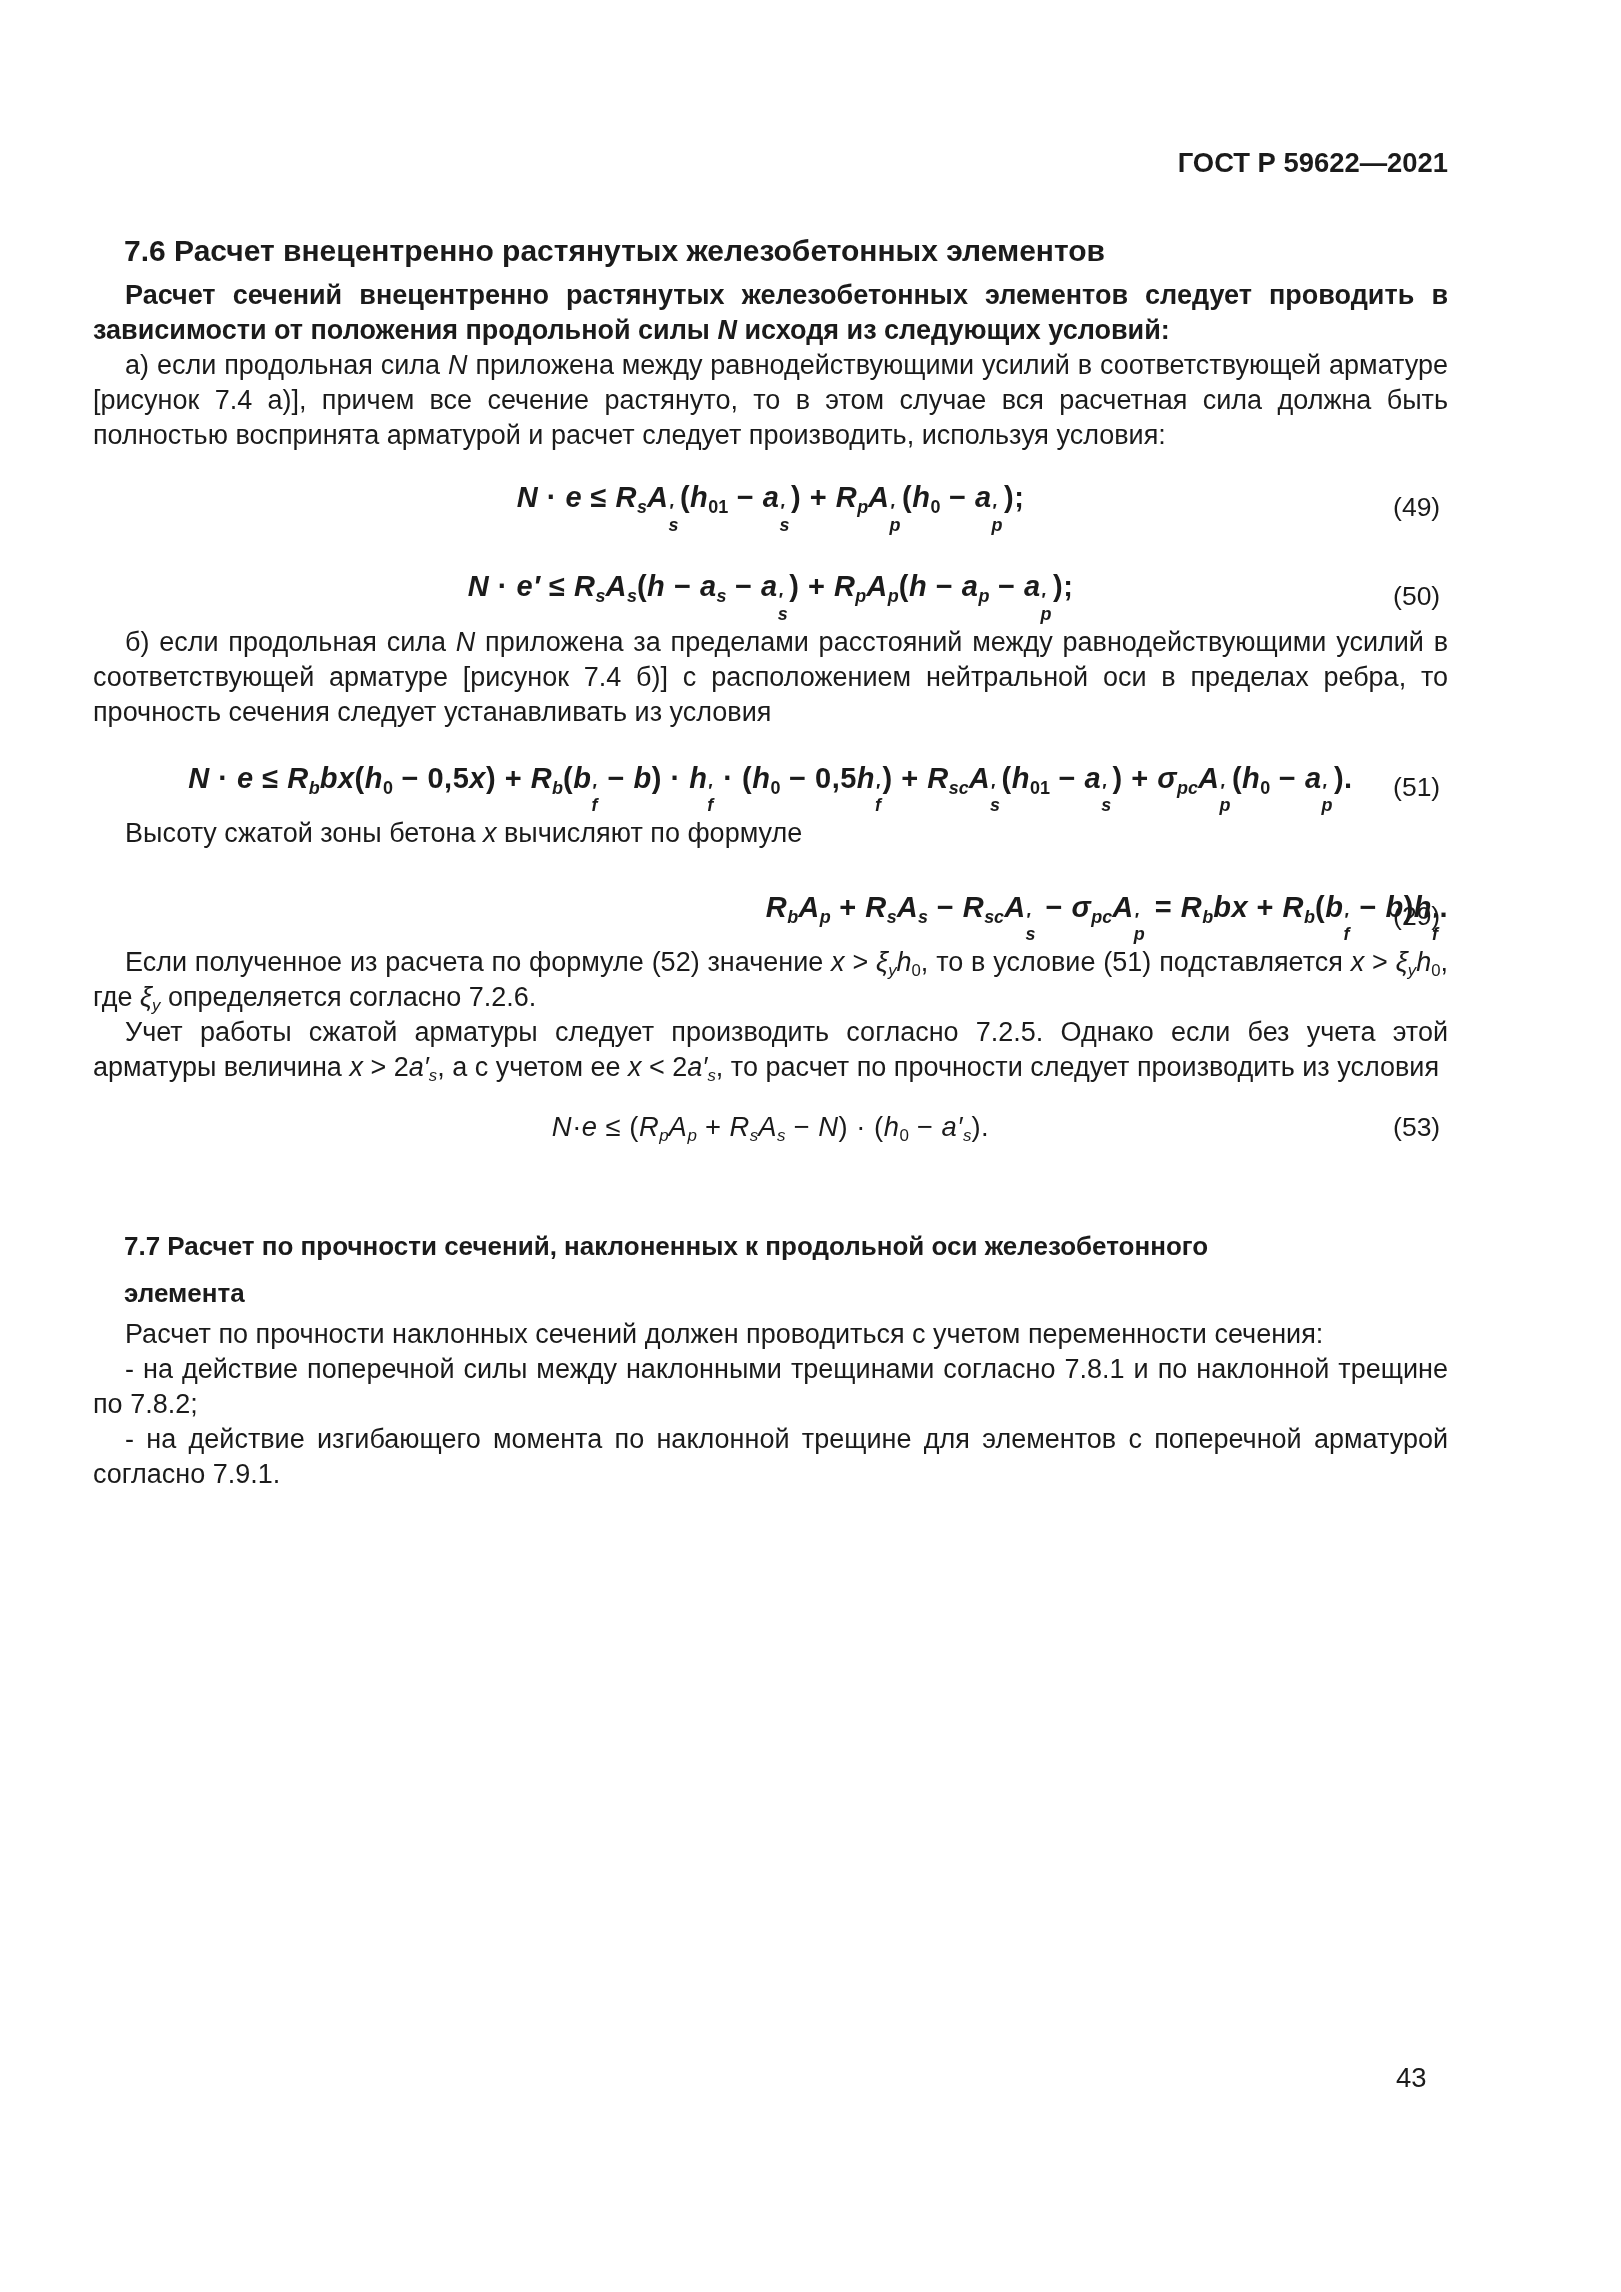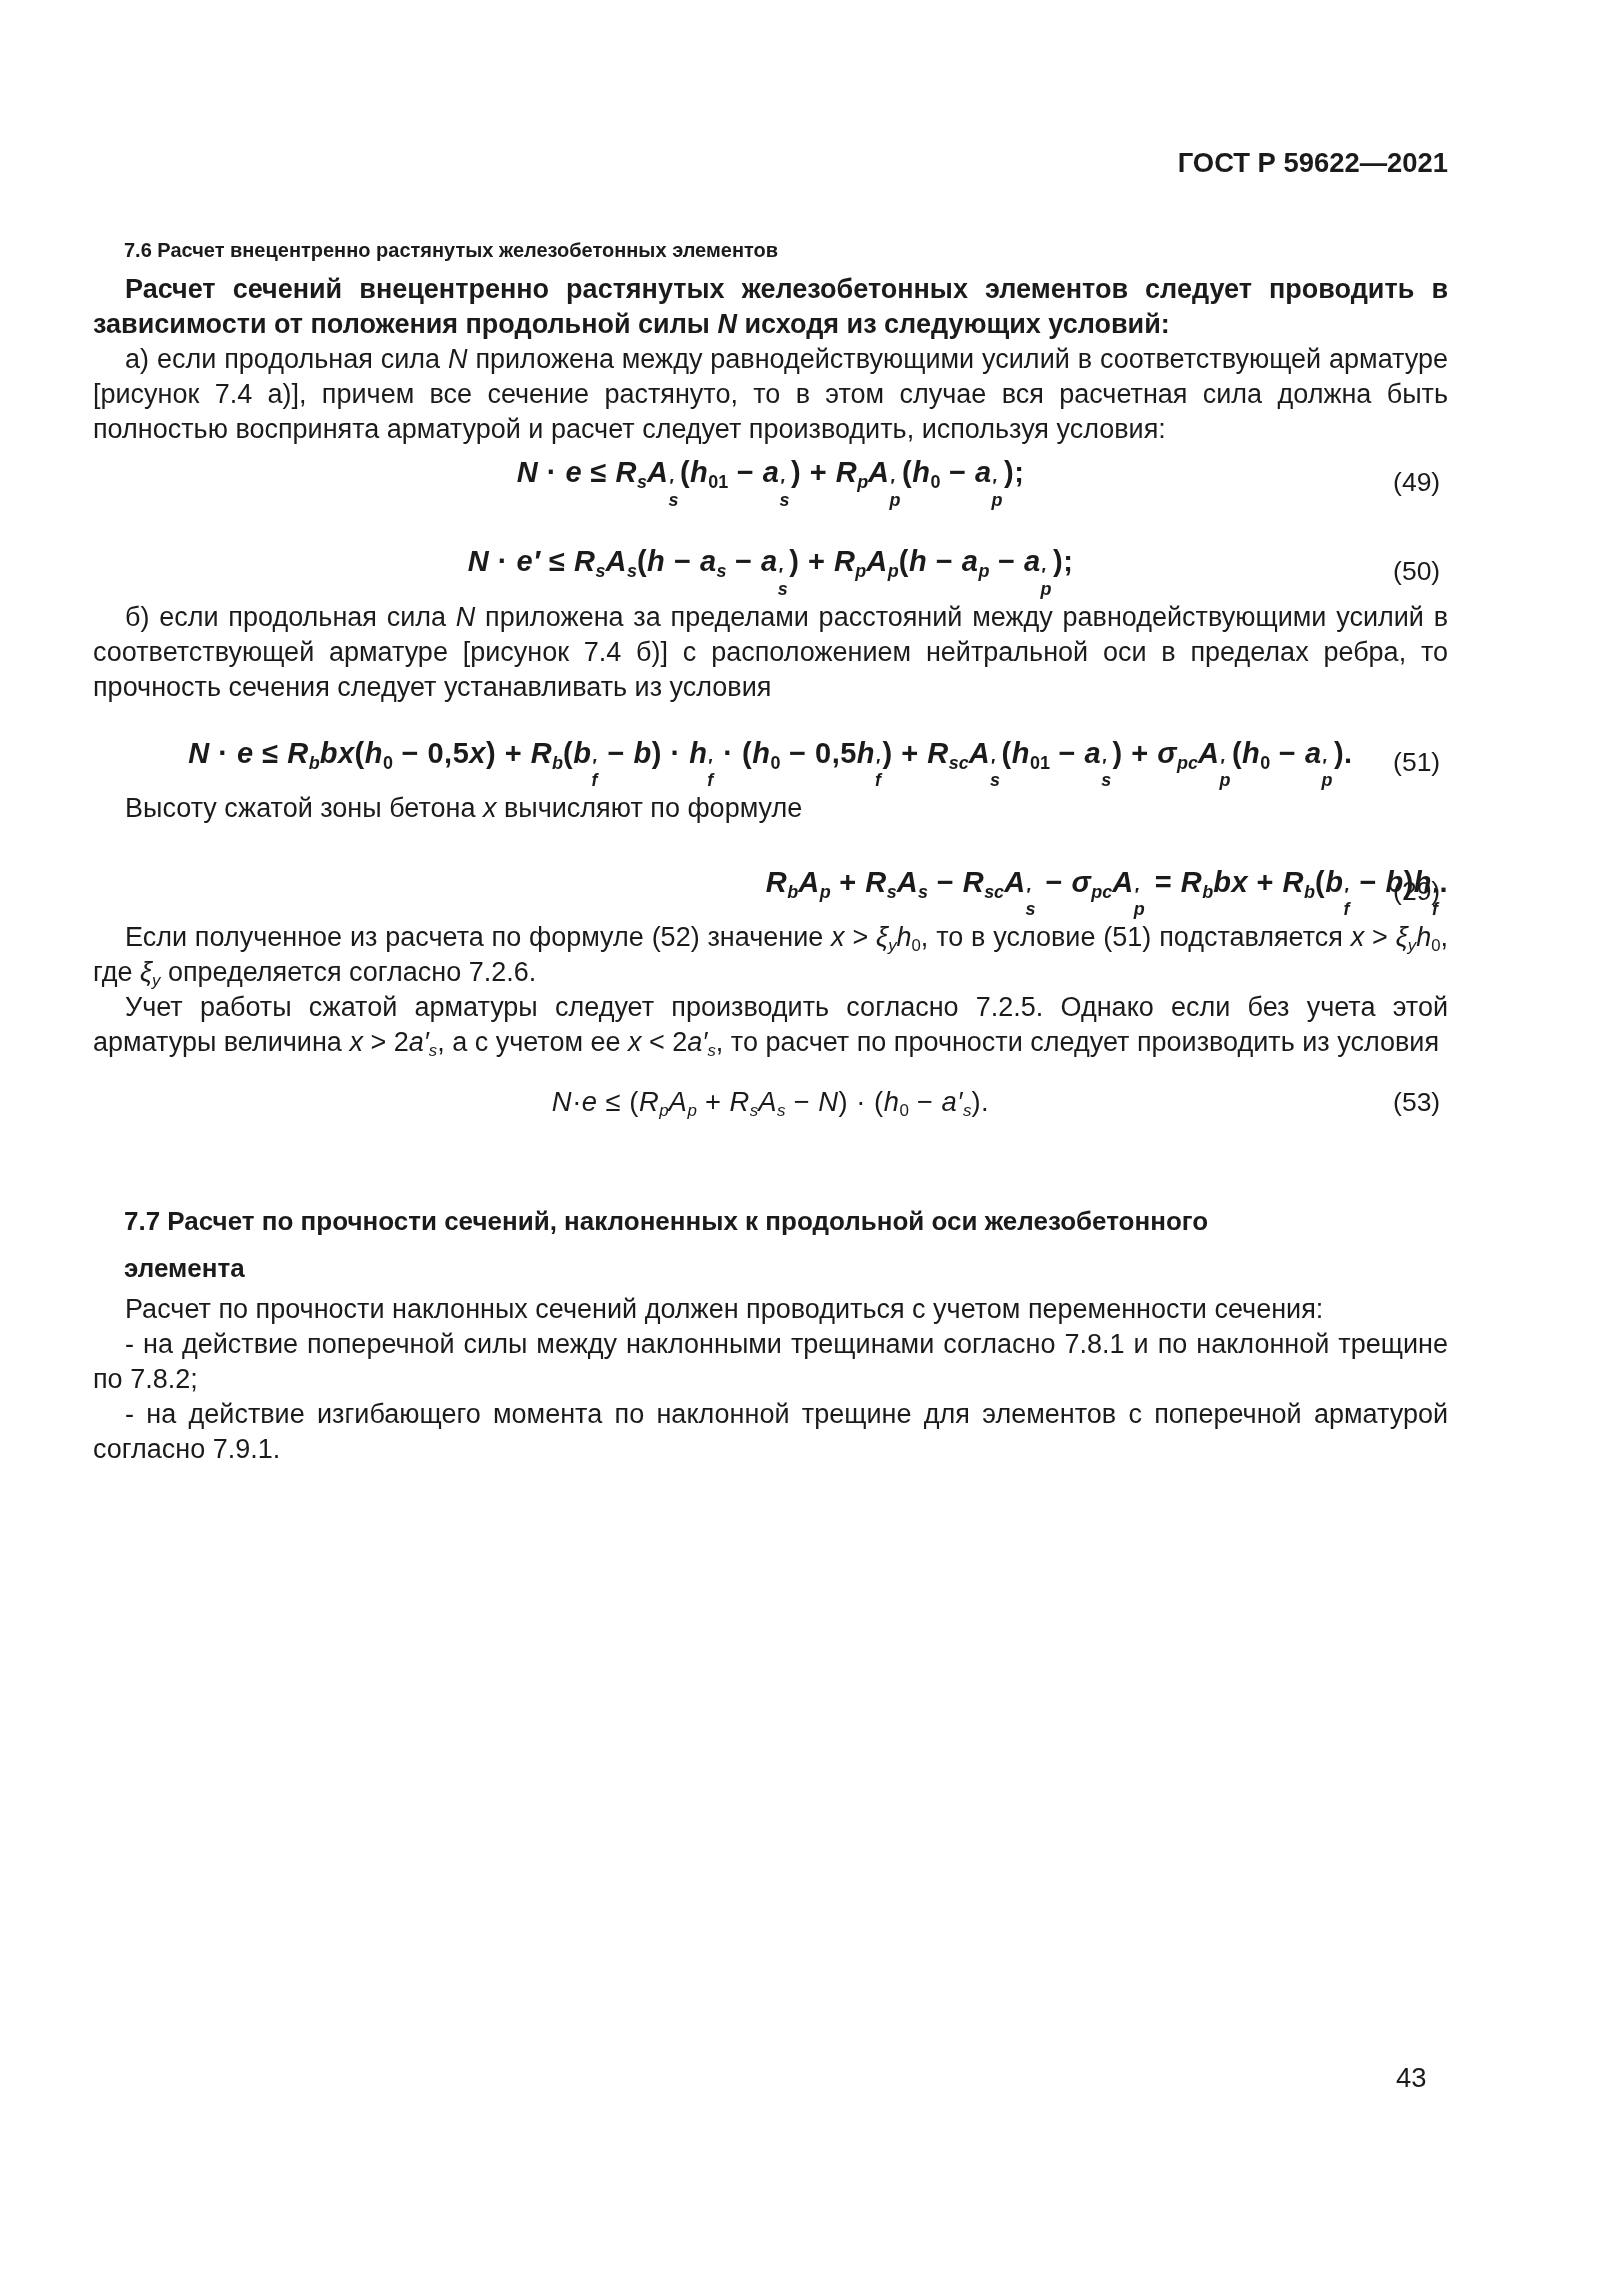--- a/index.html
+++ b/index.html
@@ -14,23 +14,23 @@
     overflow:hidden;
   }
   .doc-header{
     text-align:right;
     font-weight:bold;
     font-size:27.4px;
     line-height:31px;
   }
   .h76{
     font-weight:bold;
-    font-size:20px;
+    font-size:30px;
     line-height:35px;
-    margin:55px 0 4px 0;
+    margin:55px 0 10px 0;
     padding-left:31px;
   }
   .h77{
     font-weight:bold;
     font-size:26px;
     line-height:47px;
     margin:71px 0 0 0;
     padding-left:31px;
     max-width:1206px;
   }
@@ -46,21 +46,21 @@
   .mt30{margin-top:29px;}
   .mt40{margin-top:39px;}
   .mt5{margin-top:4.9px;}
   .frow{
     position:relative;
     display:flex;
     align-items:center;
     justify-content:center;
     height:59px;
   }
-  .frow.mtf1{margin-top:5px;}
+  .frow.mtf1{margin-top:24px;}
   .frow.mtf2{margin-top:30px;}
   .frow.mtf3{margin-top:27.4px;}
   .frow.mtf4{margin-top:35px;justify-content:flex-end;}
   .frow.mtf6{margin-top:15.7px;height:51px;}
   .formula{
     font-size:29px;
     font-weight:bold;
     white-space:nowrap;
     letter-spacing:0.5px;
   }

